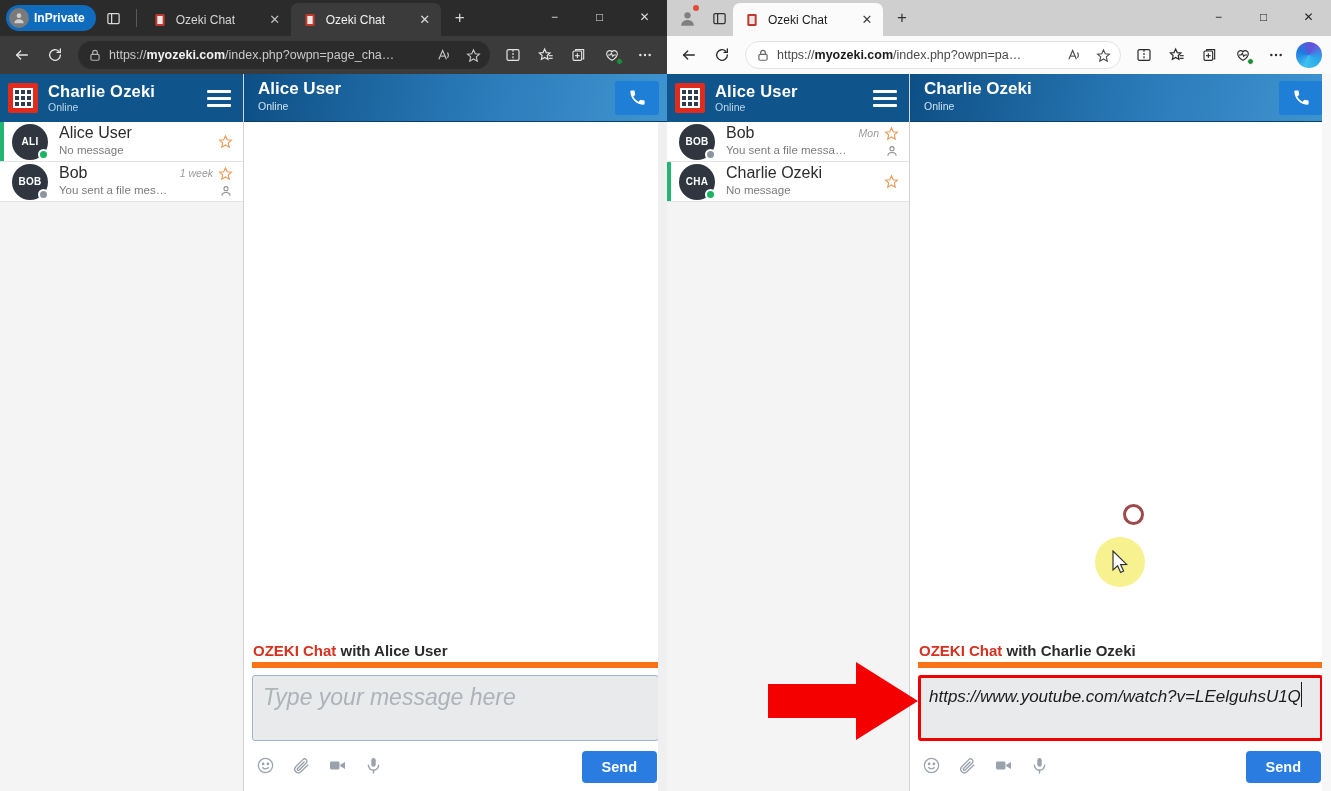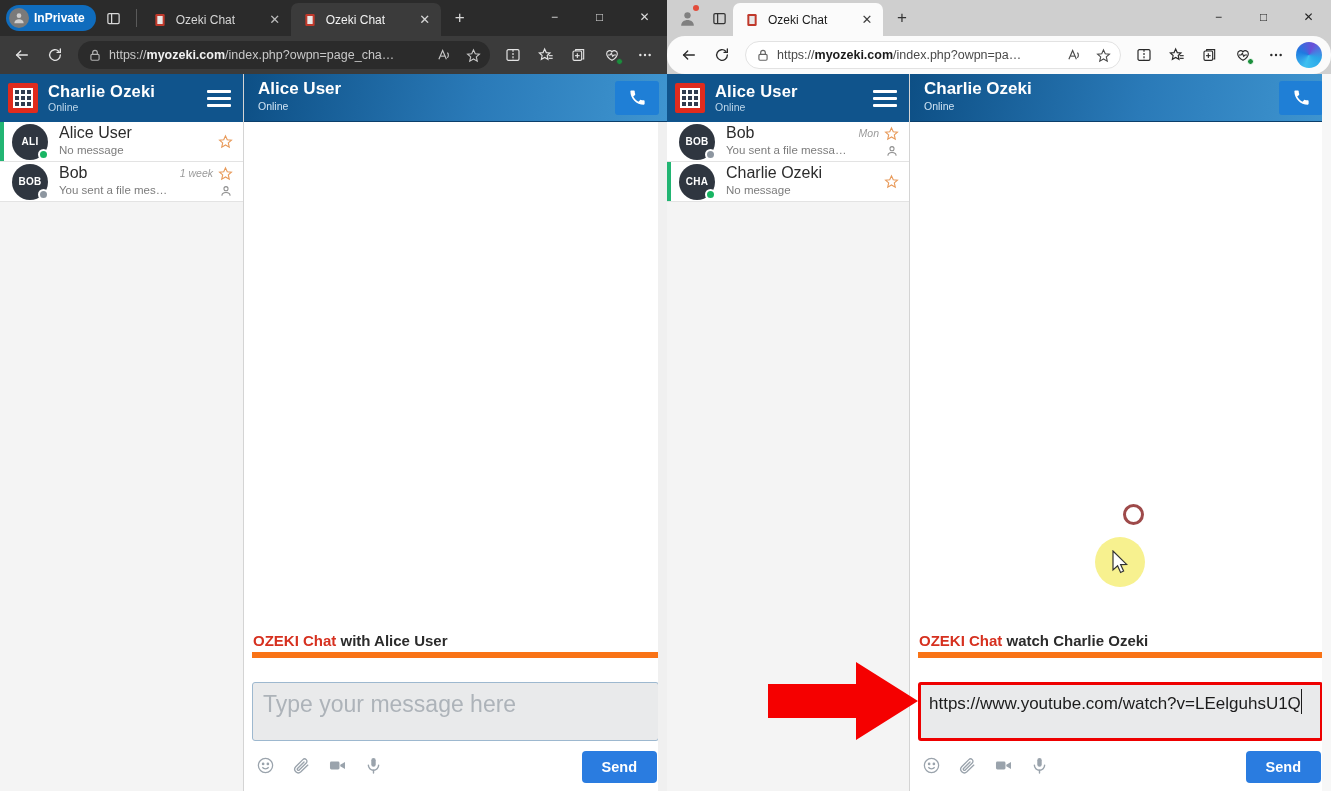--- a/index.html
+++ b/index.html
@@ -62,21 +62,21 @@
   .right .newtab { color: #333; }
 
   .wincontrols { position: absolute; right: 0; top: 0; display: flex; height: 33px; }
   .wc { width: 45px; height: 33px; display: flex; align-items: center; justify-content: center; font-size: 12px; }
   .left .wc  { color: #ddd; }
   .right .wc { color: #222; }
 
   
   .toolbar { display: flex; align-items: center; height: 38px; padding: 0 7px; gap: 3px; }
   .left .toolbar  { background: #3b3b3b; }
-  .right .toolbar { background: #fbfbfb; border-radius: 18px; }
+  .right .toolbar { background: #fbfbfb; }
   .tbtn { width: 30px; height: 28px; display: flex; align-items: center; justify-content: center; border-radius: 5px; }
   .left .tbtn  { color: #e3e3e3; }
   .right .tbtn { color: #2a2a2a; }
   .tbtn svg { width: 16px; height: 16px; }
 
   .omnibox {
     flex: 1; height: 28px; border-radius: 14px; display: flex; align-items: center;
     padding: 0 6px 0 10px; gap: 7px; margin: 8px 5px; font-size: 12.5px; min-width: 0;
   }
   .left .omnibox  { background: #2b2b2b; color: #c8c8c8; }
@@ -153,22 +153,22 @@
   .call-btn { width: 44px; height: 34px; border-radius: 3px; background: #1f7fd6;
               display: flex; align-items: center; justify-content: center; flex: none; }
   .call-btn svg { width: 19px; height: 19px; color: #fff; }
 
   .messages { flex: 1; background: #fff; }
 
   .composer { flex: none; background: #fff; padding: 0 8px 8px 8px; }
   .comp-label { font-size: 15px; padding: 3px 1px 3px 1px; border-bottom: 6px solid #f97316; color: #2b2b2b; font-weight: 700; }
   .comp-label .ozeki { color: #d6301f; }
   .comp-box {
-    margin-top: 24px; height: 59px; background: #e9eaeb; border: 1px solid #9db8cf;
-    border-radius: 3px; padding: 6px 10px; overflow: hidden;
+    margin-top: 7px; height: 66px; background: #e9eaeb; border: 1px solid #9db8cf;
+    border-radius: 3px; padding: 6px 10px; overflow: hidden; font-style: italic;
   }
   .comp-box.highlight { border: 3px solid #ee0000; padding: 4px 8px; }
   .comp-placeholder { font-size: 23px; color: #adb3b9; line-height: 1.35; }
   .comp-text { font-size: 17px; color: #1c1c1c; line-height: 1.6; word-break: break-all; }
   .caret { display: inline-block; width: 1.5px; height: 25px; background: #1c1c1c; vertical-align: -5px; }
 
   .comp-bar { display: flex; align-items: center; padding: 10px 2px 0 4px; }
   .comp-icons { display: flex; align-items: center; gap: 17px; flex: 1; color: #9aa3ac; }
   .comp-icons svg { width: 19px; height: 19px; }
   .send-btn { background: #2a7ce0; color: #fff; font-size: 14.5px; font-weight: 600;
@@ -639,21 +639,21 @@
             <div class="ch-status">Online</div>
           </div>
           <div class="call-btn">
             <svg viewBox="0 0 24 24" fill="currentColor">
                 <path d="M6.6 10.8c1.4 2.8 3.8 5.1 6.6 6.6l2.2-2.2c.3-.3.7-.4 1-.2 1.2.4 2.4.6 3.6.6.6 0 1 .4 1 1V20c0 .6-.4 1-1 1-9.4 0-17-7.6-17-17 0-.6.4-1 1-1h3.5c.6 0 1 .4 1 1 0 1.3.2 2.5.6 3.6.1.4 0 .8-.2 1.1l-2.3 2.1z"></path>
               </svg>
           </div>
         </div>
         <div class="messages"></div>
         <div class="composer">
-          <div class="comp-label"><span class="ozeki">OZEKI Chat</span><span> watch Charlie Ozeki</span></div>
+          <div class="comp-label"><span class="ozeki">OZEKI Chat</span><span> with Charlie Ozeki</span></div>
           <div class="comp-box highlight">
             <span class="comp-text">https://www.youtube.com/watch?v=LEelguhsU1Q</span><span class="caret"></span>
           </div>
           <div class="comp-bar">
             <div class="comp-icons">
               <span><svg viewBox="0 0 24 24" fill="none" stroke="currentColor" stroke-width="1.6">
                     <circle cx="12" cy="12" r="9"></circle>
                     <circle cx="9" cy="10" r=".9" fill="currentColor"></circle>
                     <circle cx="15" cy="10" r=".9" fill="currentColor"></circle>
                     <path d="M8 14.2c1 1.3 2.4 2 4 2s3-.7 4-2"></path>

